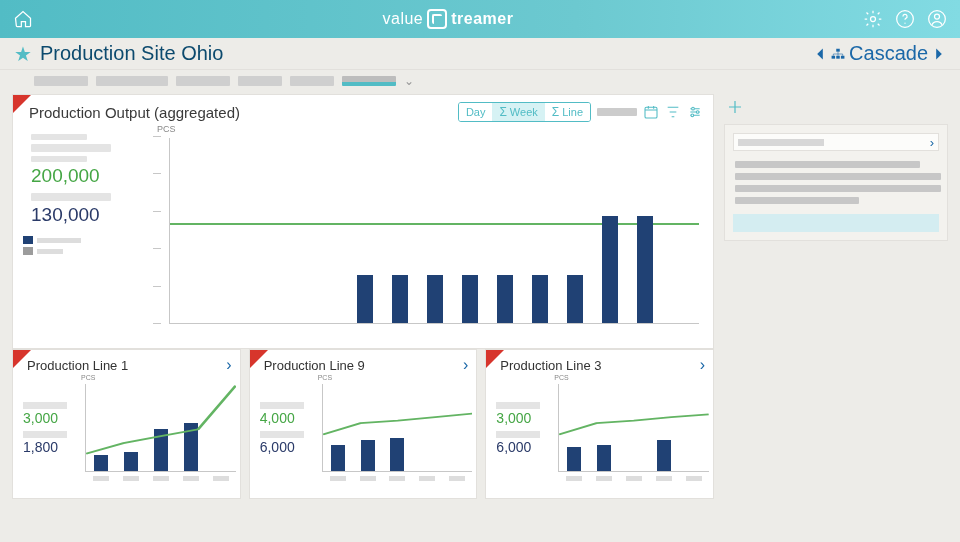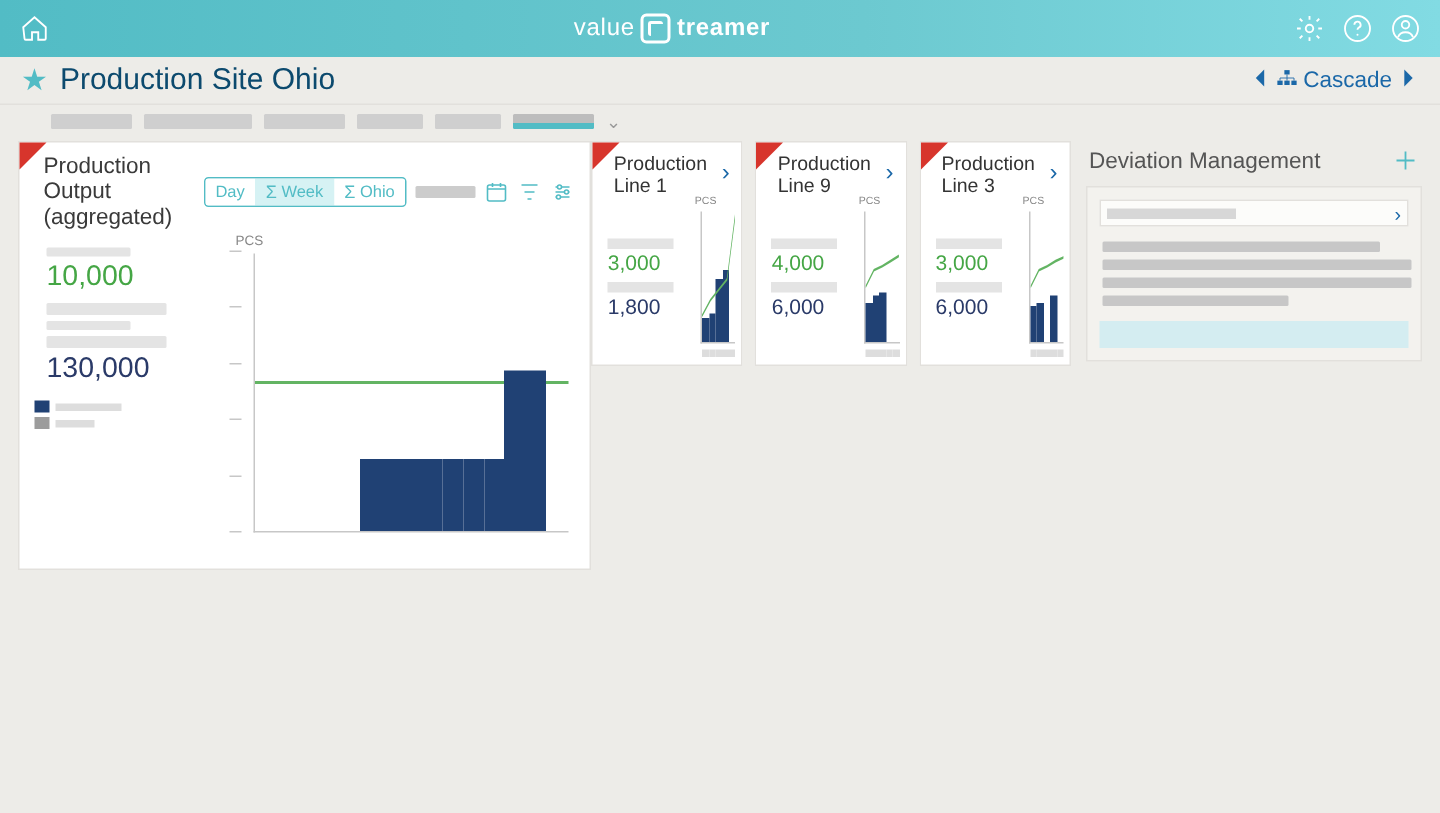--- a/index.html
+++ b/index.html
@@ -28,32 +28,32 @@
   .logo .b{font-weight:600}
   .logo-mark{display:inline-block;width:20px;height:20px;border:2px solid #fff;border-radius:4px;position:relative;margin:0 2px}
   .logo-mark::before{content:"";position:absolute;inset:3px;border:2px solid #fff;border-radius:2px;border-right:none;border-bottom:none}
   .hicon{width:22px;height:22px;display:flex;align-items:center;justify-content:center;cursor:pointer}
   .hicon svg{width:20px;height:20px;stroke:#fff;fill:none;stroke-width:1.5}
   
   .subhead{height:32px;border-bottom:1px solid var(--border);display:flex;align-items:center;justify-content:space-between;padding:0 14px;background:var(--bg)}
   .breadcrumb{display:flex;align-items:center;gap:8px}
   .star{color:var(--teal);font-size:20px}
   .page-title{font-size:20px;color:#0c4a6e;font-weight:400}
-  .cascade{display:flex;gap:4px;color:var(--blue-link);font-size:15px;cursor:pointer}
+  .cascade{display:flex;align-items:center;gap:4px;color:var(--blue-link);font-size:20px;cursor:pointer}
   .cascade svg{width:14px;height:14px;fill:var(--blue-link)}
   .org-icon{width:18px;height:16px;fill:var(--blue-link)}
   
   .tabs{height:20px;display:flex;gap:8px;padding:2px 34px 0;align-items:center}
   .tab{height:10px;border-radius:1px;background:var(--grey)}
   .tab.w60{width:54px}.tab.w80{width:72px}.tab.w48{width:44px}
   .tab.active{background:linear-gradient(#bdbdbd 60%,var(--teal) 60%)}
   .tab-chev{color:#999;font-size:12px}
   
   .content{display:flex;gap:10px;padding:4px 12px 10px}
-  .left{flex:0 0 702px;display:flex;flex-direction:row;gap:0}
+  .left{flex:0 0 702px;display:flex;flex-direction:column;gap:0}
   .right{flex:0 0 224px}
   .card{background:var(--panel);border:1px solid var(--border);position:relative}
   .flag{position:absolute;top:0;left:0;width:0;height:0;border-top:18px solid var(--red);border-right:18px solid transparent}
   .card-head{display:flex;align-items:center;justify-content:space-between;padding:7px 10px 4px 16px;font-size:15px;color:#3a3a3a}
   .card-tools{display:flex;align-items:center;gap:6px}
   .seg{display:flex;border:1px solid var(--teal);border-radius:3px;overflow:hidden;height:20px;font-size:11px}
   .seg div{padding:2px 7px;display:flex;align-items:center;gap:3px;color:var(--teal);background:#fff;cursor:pointer}
   .seg div.sel{background:#d6f2f4}
   .seg .sig{font-size:12px}
   .toolbar-chip{width:40px;height:8px;background:#ccc;border-radius:1px}
@@ -190,21 +190,21 @@
           <div class="seg">
             <div>
                 <span>Day</span>
               </div>
             <div class="sel">
                 <span class="sig">Σ</span>
                 <span>Week</span>
               </div>
             <div>
                 <span class="sig">Σ</span>
-                <span>Ohio</span>
+                <span>Line</span>
               </div>
           </div>
           <div class="toolbar-chip"></div>
           <svg class="tool-ic" viewBox="0 0 24 24">
               <rect x="3" y="5" width="18" height="16" rx="2"></rect>
               <path d="M3 9h18M8 3v4M16 3v4"></path>
             </svg>
           <svg class="tool-ic" viewBox="0 0 24 24">
               <path d="M4 5h16M7 12h10M10 19h4"></path>
             </svg>
@@ -212,23 +212,23 @@
               <path d="M5 7h14M5 12h14M5 17h14"></path>
               <circle cx="9" cy="7" r="2" fill="#fff"></circle>
               <circle cx="16" cy="12" r="2" fill="#fff"></circle>
               <circle cx="8" cy="17" r="2" fill="#fff"></circle>
             </svg>
         </div>
       </div>
       <div class="main-chart">
         <div class="stats">
           <div class="stat-lbl s"></div>
-          <div class="stat-val vg">10,000</div>
           <div class="stat-lbl"></div>
           <div class="stat-lbl s"></div>
+          <div class="stat-val vg">200,000</div>
           <div class="stat-lbl"></div>
           <div class="stat-val vb">130,000</div>
           <div class="legend">
             <div class="leg-row">
                 <div class="leg-sw" style="background:#204174"></div>
                 <div class="leg-ln"></div>
               </div>
             <div class="leg-row">
                 <div class="leg-sw" style="background:#9c9c9c"></div>
                 <div class="leg-ln" style="width:26px"></div>
@@ -379,21 +379,20 @@
                 </div>
         </div>
       </div>
     </div>
         </div>
       </div>
   </div>
 
   <div class="right">
     <div class="dev-head">
-      <span>Deviation Management</span>
       <svg class="tool-ic plus" viewBox="0 0 24 24" style="width:18px;height:18px">
           <path d="M12 4v16M4 12h16"></path>
         </svg>
     </div>
     <div class="dev-card">
       <div class="dev-row">
         <div class="ph"></div>
         <span class="chev">›</span>
       </div>
       <div class="dev-line w90"></div>

